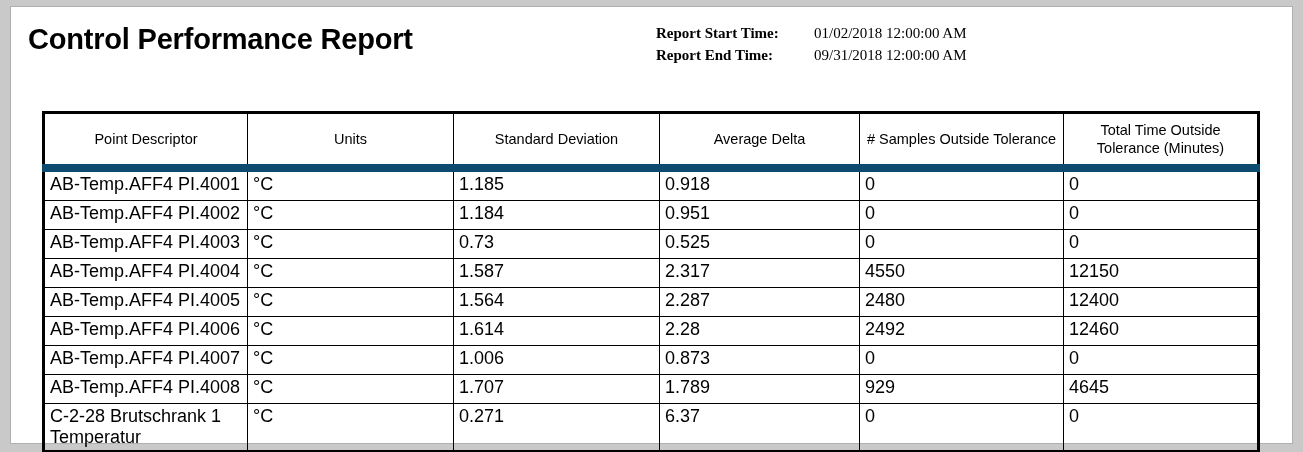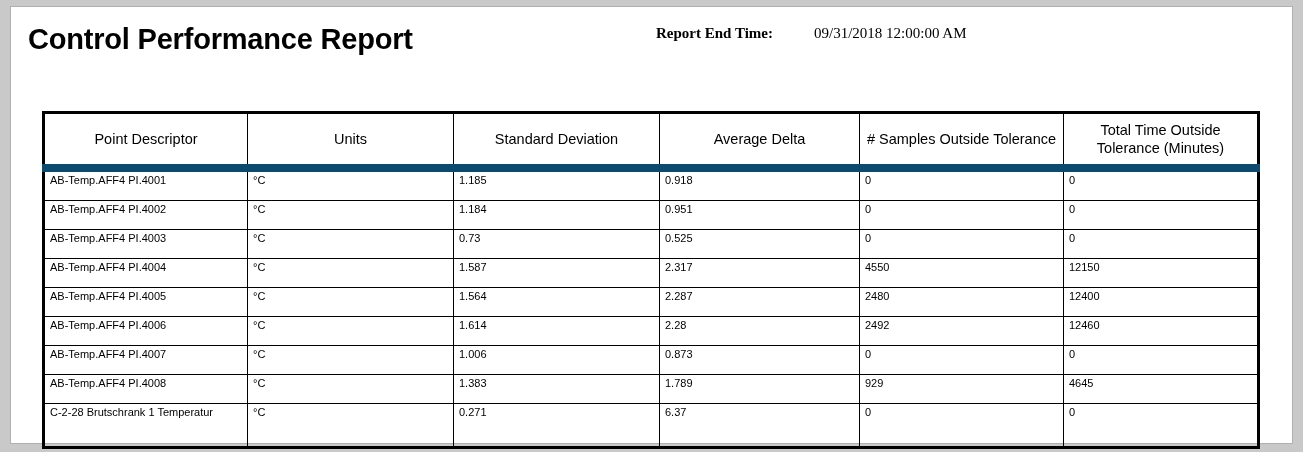--- a/index.html
+++ b/index.html
@@ -87,21 +87,21 @@
     padding: 2px 4px;
   }
   table.report thead tr {
     border-bottom: 8px solid #0c4a6e;
   }
   table.report thead th {
     border-bottom: 3px solid #000;
   }
   table.report tbody td {
     height: 24px;
-    font-size: 11px;
+    font-size: 18px;
     color: #000;
     padding: 2px 4px 2px 5px;
     line-height: 1.18;
     text-align: left;
   }
   table.report tbody tr.tall td {
     height: 38px;
   }
   .col-desc { width: 204px; }
   .col-units { width: 206px; }
@@ -113,20 +113,24 @@
 </style>
 </head>
 <body>
 
 <div class="page">
 
   <div class="header">
     <div class="report-title">Control Performance Report</div>
 
     <div class="meta">
+      <div class="meta-row">
+        <span class="meta-label">Report Start Time:</span>
+        <span class="meta-value">01/02/2018 12:00:00 AM</span>
+      </div>
       <div class="meta-row">
         <span class="meta-label">Report End Time:</span>
         <span class="meta-value">09/31/2018 12:00:00 AM</span>
       </div>
     </div>
   </div>
 
   <div class="table-wrap">
     <table class="report">
       <colgroup>
@@ -200,21 +204,21 @@
           <td class="wrap-cell">AB-Temp.AFF4 PI.4007</td>
           <td>°C</td>
           <td>1.006</td>
           <td>0.873</td>
           <td>0</td>
           <td>0</td>
         </tr>
         <tr>
           <td class="wrap-cell">AB-Temp.AFF4 PI.4008</td>
           <td>°C</td>
-          <td>1.383</td>
+          <td>1.707</td>
           <td>1.789</td>
           <td>929</td>
           <td>4645</td>
         </tr>
         <tr class="tall">
           <td class="wrap-cell">C-2-28 Brutschrank 1 Temperatur</td>
           <td>°C</td>
           <td>0.271</td>
           <td>6.37</td>
           <td>0</td>

